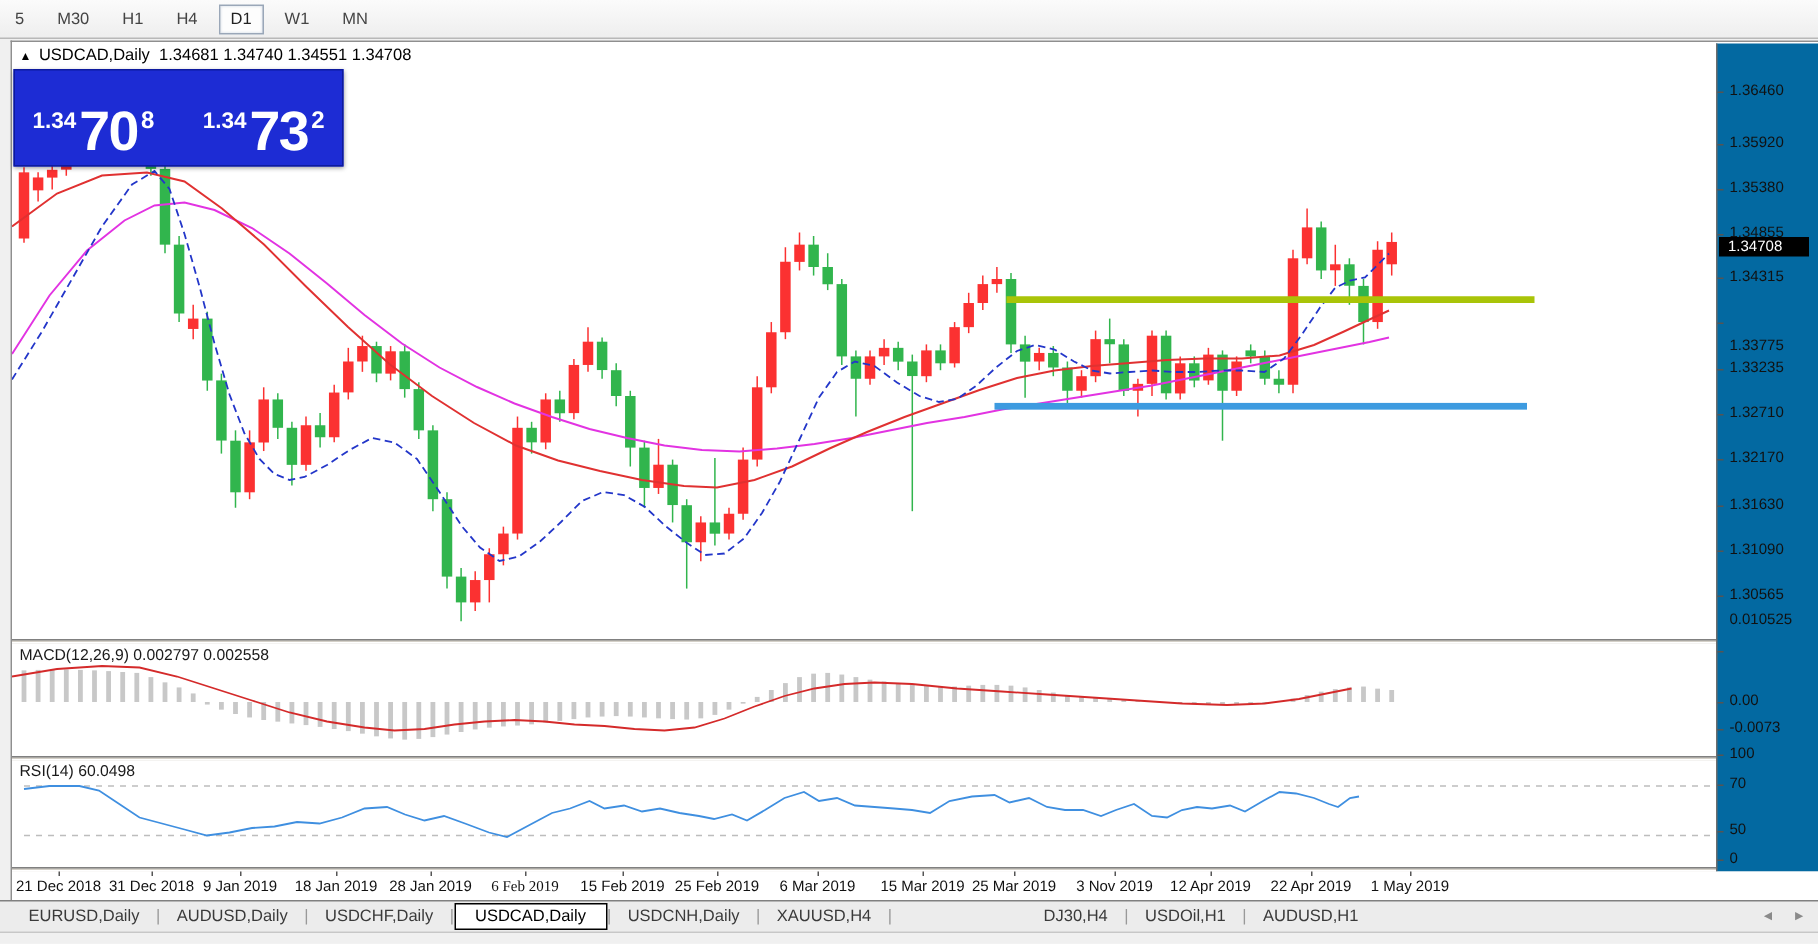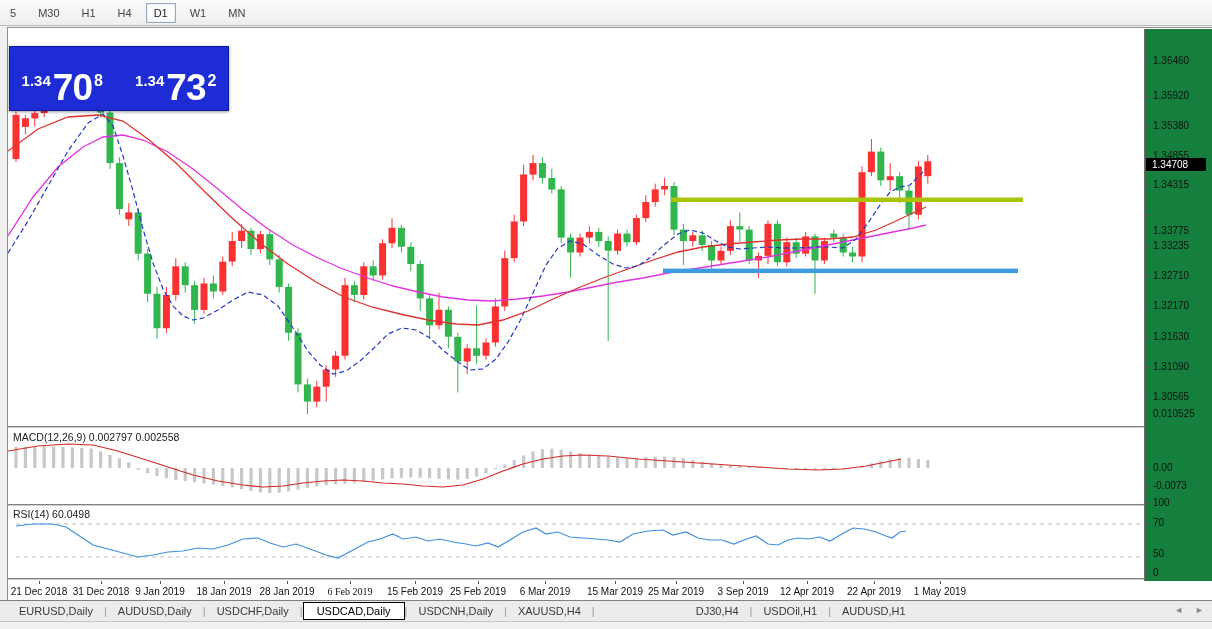--- a/index.html
+++ b/index.html
@@ -21,21 +21,21 @@
   .pane-svg { position:absolute; left:0; }
   #svg-price { top:1px;  width:1136px; height:397px; }
   #svg-macd  { top:400px; width:1136px; height:76px; }
   #svg-rsi   { top:478px; width:1136px; height:72px; }
 
   
   .splitter { position:absolute; left:0; width:1205px; height:3px;
     background:#d4d0c8; border-top:1px solid #808080; border-bottom:1px solid #ffffff; }
 
   
-  #axis-col { position:absolute; left:1136px; top:1px; width:69px; height:552px; border-left:1px solid #6d6d6d; background:#15803d;padding-left:12px; }
+  #axis-col { position:absolute; left:1136px; top:1px; width:69px; height:552px; border-left:1px solid #6d6d6d; background:#0369a1;padding-left:12px; }
   .axis-label { position:absolute; left:8px; font-size:10px; color:#111; white-space:nowrap; }
   .axis-tick { position:absolute; left:0; width:4px; height:1px; background:#555; }
   #price-tag { position:absolute; left:1px; width:60px; height:13px; background:#000; color:#fff;
     font-size:10px; line-height:13px; padding-left:6px; }
 
   
   .ind-label { position:absolute; left:5px; font-size:10.5px; color:#1a1a1a; }
 
   
   #trade-panel { position:absolute; left:1px; top:18px; width:220px; height:65px;
@@ -78,20 +78,23 @@
     <div class="tf-btn">5</div>
     <div class="tf-btn">M30</div>
     <div class="tf-btn">H1</div>
     <div class="tf-btn">H4</div>
     <div class="tf-btn active">D1</div>
     <div class="tf-btn">W1</div>
     <div class="tf-btn">MN</div>
   </div>
 
 <div id="chart-window">
+  <div id="chart-title">
+    <span class="tri">▲</span><span>USDCAD,Daily</span>&nbsp;&nbsp;<span>1.34681 1.34740 1.34551 1.34708</span>
+  </div>
 
   <svg id="svg-price" class="pane-svg" viewBox="0 28 1136 397">
       <g>
         <line x1="8" x2="8" y1="110.5" y2="160.9" stroke="#fb3131" stroke-width="1"></line>
         <rect x="4.5" y="113.9" width="7" height="44.1" fill="#fb3131"></rect>
       </g>
       <g>
         <line x1="17.4" x2="17.4" y1="113.9" y2="133.4" stroke="#fb3131" stroke-width="1"></line>
         <rect x="13.9" y="117.3" width="7" height="8.6" fill="#fb3131"></rect>
       </g>
@@ -674,21 +677,21 @@
       <div class="date-label" style="left: 407px;">15 Feb 2019</div>
       <div class="date-tick" style="left: 470px;"></div>
       <div class="date-label" style="left: 470px;">25 Feb 2019</div>
       <div class="date-tick" style="left: 537px;"></div>
       <div class="date-label" style="left: 537px;">6 Mar 2019</div>
       <div class="date-tick" style="left: 607px;"></div>
       <div class="date-label" style="left: 607px;">15 Mar 2019</div>
       <div class="date-tick" style="left: 668px;"></div>
       <div class="date-label" style="left: 668px;">25 Mar 2019</div>
       <div class="date-tick" style="left: 735px;"></div>
-      <div class="date-label" style="left: 735px;">3 Sep 2019</div>
+      <div class="date-label" style="left: 735px;">3 Nov 2019</div>
       <div class="date-tick" style="left: 799px;"></div>
       <div class="date-label" style="left: 799px;">12 Apr 2019</div>
       <div class="date-tick" style="left: 866px;"></div>
       <div class="date-label" style="left: 866px;">22 Apr 2019</div>
       <div class="date-tick" style="left: 932px;"></div>
       <div class="date-label" style="left: 932px;">1 May 2019</div>
     </div>
 </div>
 
 <div id="tab-bar">

